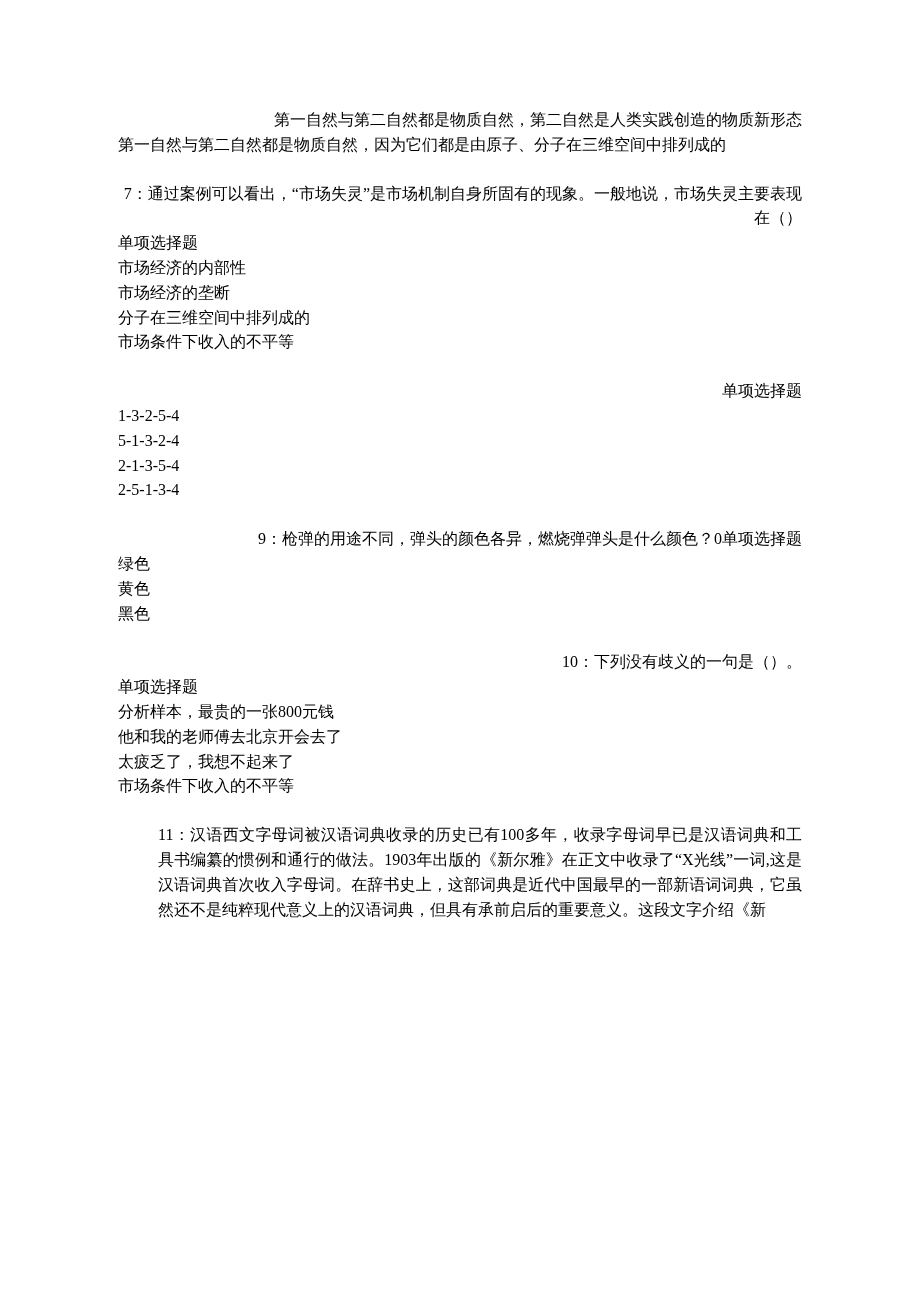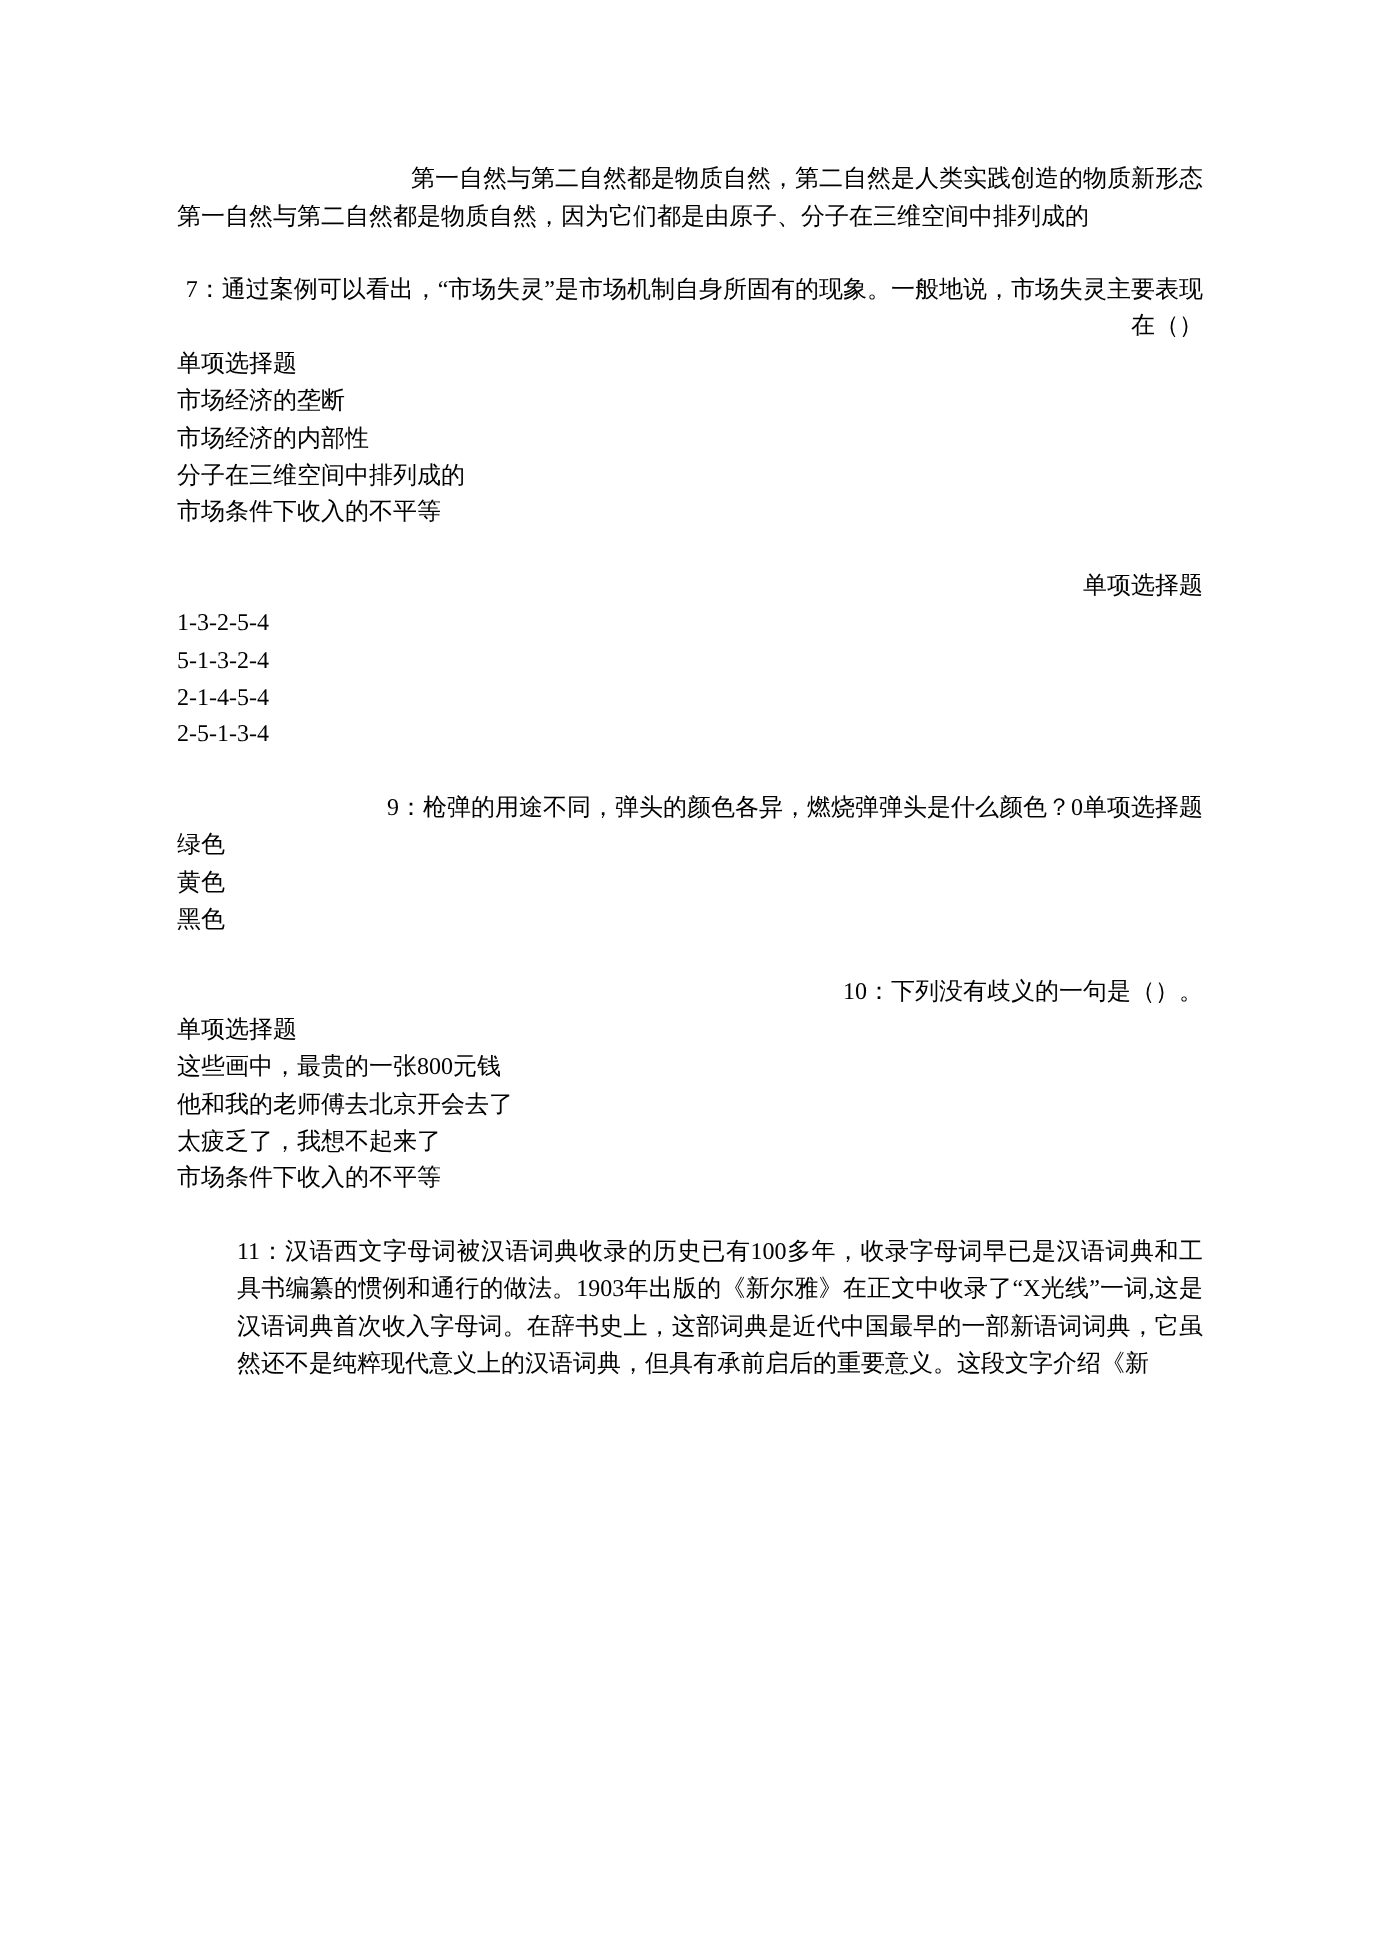--- a/index.html
+++ b/index.html
@@ -21,45 +21,45 @@
 <body>
 
 <div class="block" style="margin-top:0;">
   <span class="line">第一自然与第二自然都是物质自然，第二自然是人类实践创造的物质新形态</span>
   <span class="line">第一自然与第二自然都是物质自然，因为它们都是由原子、分子在三维空间中排列成的</span>
 </div>
 
 <div class="block">
   <span class="line">7：通过案例可以看出，“市场失灵”是市场机制自身所固有的现象。一般地说，市场失灵主要表现在（）</span>
   <span class="line">单项选择题</span>
+  <span class="line">市场经济的内部性</span>
   <span class="line">市场经济的垄断</span>
-  <span class="line">市场经济的内部性</span>
   <span class="line">分子在三维空间中排列成的</span>
   <span class="line">市场条件下收入的不平等</span>
 </div>
 
 <div class="block">
   <span class="line">单项选择题</span>
   <span class="line">1-3-2-5-4</span>
   <span class="line">5-1-3-2-4</span>
-  <span class="line">2-1-4-5-4</span>
+  <span class="line">2-1-3-5-4</span>
   <span class="line">2-5-1-3-4</span>
 </div>
 
 <div class="block">
   <span class="line">9：枪弹的用途不同，弹头的颜色各异，燃烧弹弹头是什么颜色？0单项选择题</span>
   <span class="line">绿色</span>
   <span class="line">黄色</span>
   <span class="line">黑色</span>
 </div>
 
 <div class="block">
   <span class="line">10：下列没有歧义的一句是（）。</span>
   <span class="line">单项选择题</span>
-  <span class="line">这些画中，最贵的一张800元钱</span>
+  <span class="line">分析样本，最贵的一张800元钱</span>
   <span class="line">他和我的老师傅去北京开会去了</span>
   <span class="line">太疲乏了，我想不起来了</span>
   <span class="line">市场条件下收入的不平等</span>
 </div>
 
 <div class="block">
   <span class="line" style="text-align:justify;margin-left:40px;">11：汉语西文字母词被汉语词典收录的历史已有100多年，收录字母词早已是汉语词典和工具书编纂的惯例和通行的做法。1903年出版的《新尔雅》在正文中收录了“X光线”一词,这是汉语词典首次收入字母词。在辞书史上，这部词典是近代中国最早的一部新语词词典，它虽然还不是纯粹现代意义上的汉语词典，但具有承前启后的重要意义。这段文字介绍《新</span>
 </div>
 
 </body></html>

